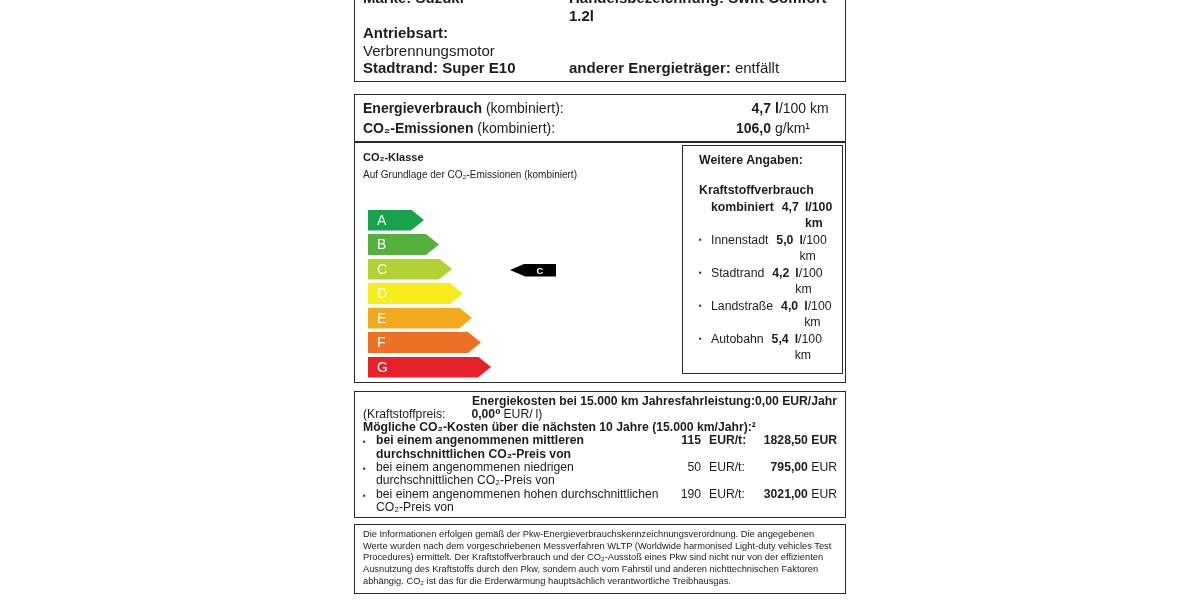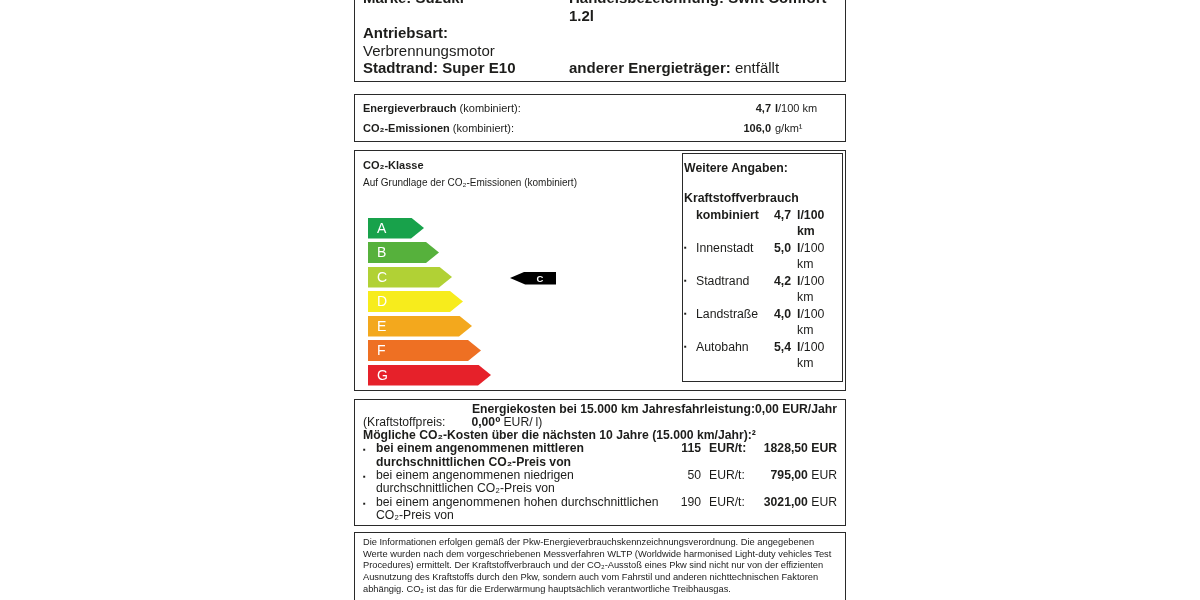--- a/index.html
+++ b/index.html
@@ -7,41 +7,41 @@
     font-family: "Liberation Sans", "DejaVu Sans", sans-serif; color: #1d1d1b; }
   #label-wrapper { position: absolute; left: 354px; top: -14px; width: 492px; }
   .box { border: 1.5px solid #2a2a2a; background: #fff; }
 
   
   #vehicle-box { padding: 2px 8px 4px 8px; margin-bottom: 12px; font-size: 15px; line-height: 17.5px; }
   .vrow { display: grid; grid-template-columns: 206px 1fr; }
   .b { font-weight: bold; }
 
   
-  #consumption-box { padding: 3px 8px; margin-bottom: 8px; font-size: 11px; line-height: 20px; }
+  #consumption-box { padding: 3px 8px; font-size: 14px; line-height: 20px; }
   .crow { display: flex; }
   .crow .lbl { flex: 1 1 auto; }
   .crow .val { font-weight: bold; text-align: right; min-width: 44px; }
   .crow .unit { width: 66px; text-align: left; padding-left: 4px; }
   .crow .unit .ub { font-weight: bold; }
 
   
   #co2-box { position: relative; height: 241px; margin-bottom: 8px; padding: 5px 8px; }
   #co2-title { font-size: 11px; font-weight: bold; line-height: 18px; }
   #co2-subtitle { font-size: 10px; line-height: 18px; }
   #arrow-stack { margin-top: 26px; margin-left: 5px; }
   .class-arrow { height: 21px; margin-bottom: 3.5px; color: #fff; font-size: 14px;
     line-height: 21px; padding-left: 9px;
     clip-path: polygon(0 0, calc(100% - 13px) 0, 100% 50%, calc(100% - 13px) 100%, 0 100%); }
   #indicator-arrow { position: absolute; left: 155px; top: 121px; width: 46px; height: 13px;
     background: #000; color: #fff; font-size: 9.5px; font-weight: bold; line-height: 13px;
     text-align: center; padding-left: 14px;
     clip-path: polygon(0 50%, 33% 0, 100% 0, 100% 100%, 33% 100%); }
   #weitere-panel { position: absolute; top: 2px; right: 2px; bottom: 8px; width: 161px;
-    border: 1px solid #2a2a2a; padding: 6px 1px; font-size: 12.3px; line-height: 16.5px; }
+    border: 1px solid #2a2a2a; padding: 6px 16px; font-size: 12.3px; line-height: 16.5px; }
   #weitere-title { font-weight: bold; margin-bottom: 14px; }
   #kv-title { font-weight: bold; }
   .prow { display: grid; grid-template-columns: 12px 1fr 25px 50px; }
   .prow .plabel { }
   .prow .pval { font-weight: bold; text-align: right; }
   .prow .punit { padding-left: 6px; }
   .prow .punit .ub { font-weight: bold; }
   .prow.allbold * { font-weight: bold; }
   .sq { font-size: 8px; line-height: 16.5px; }
 

